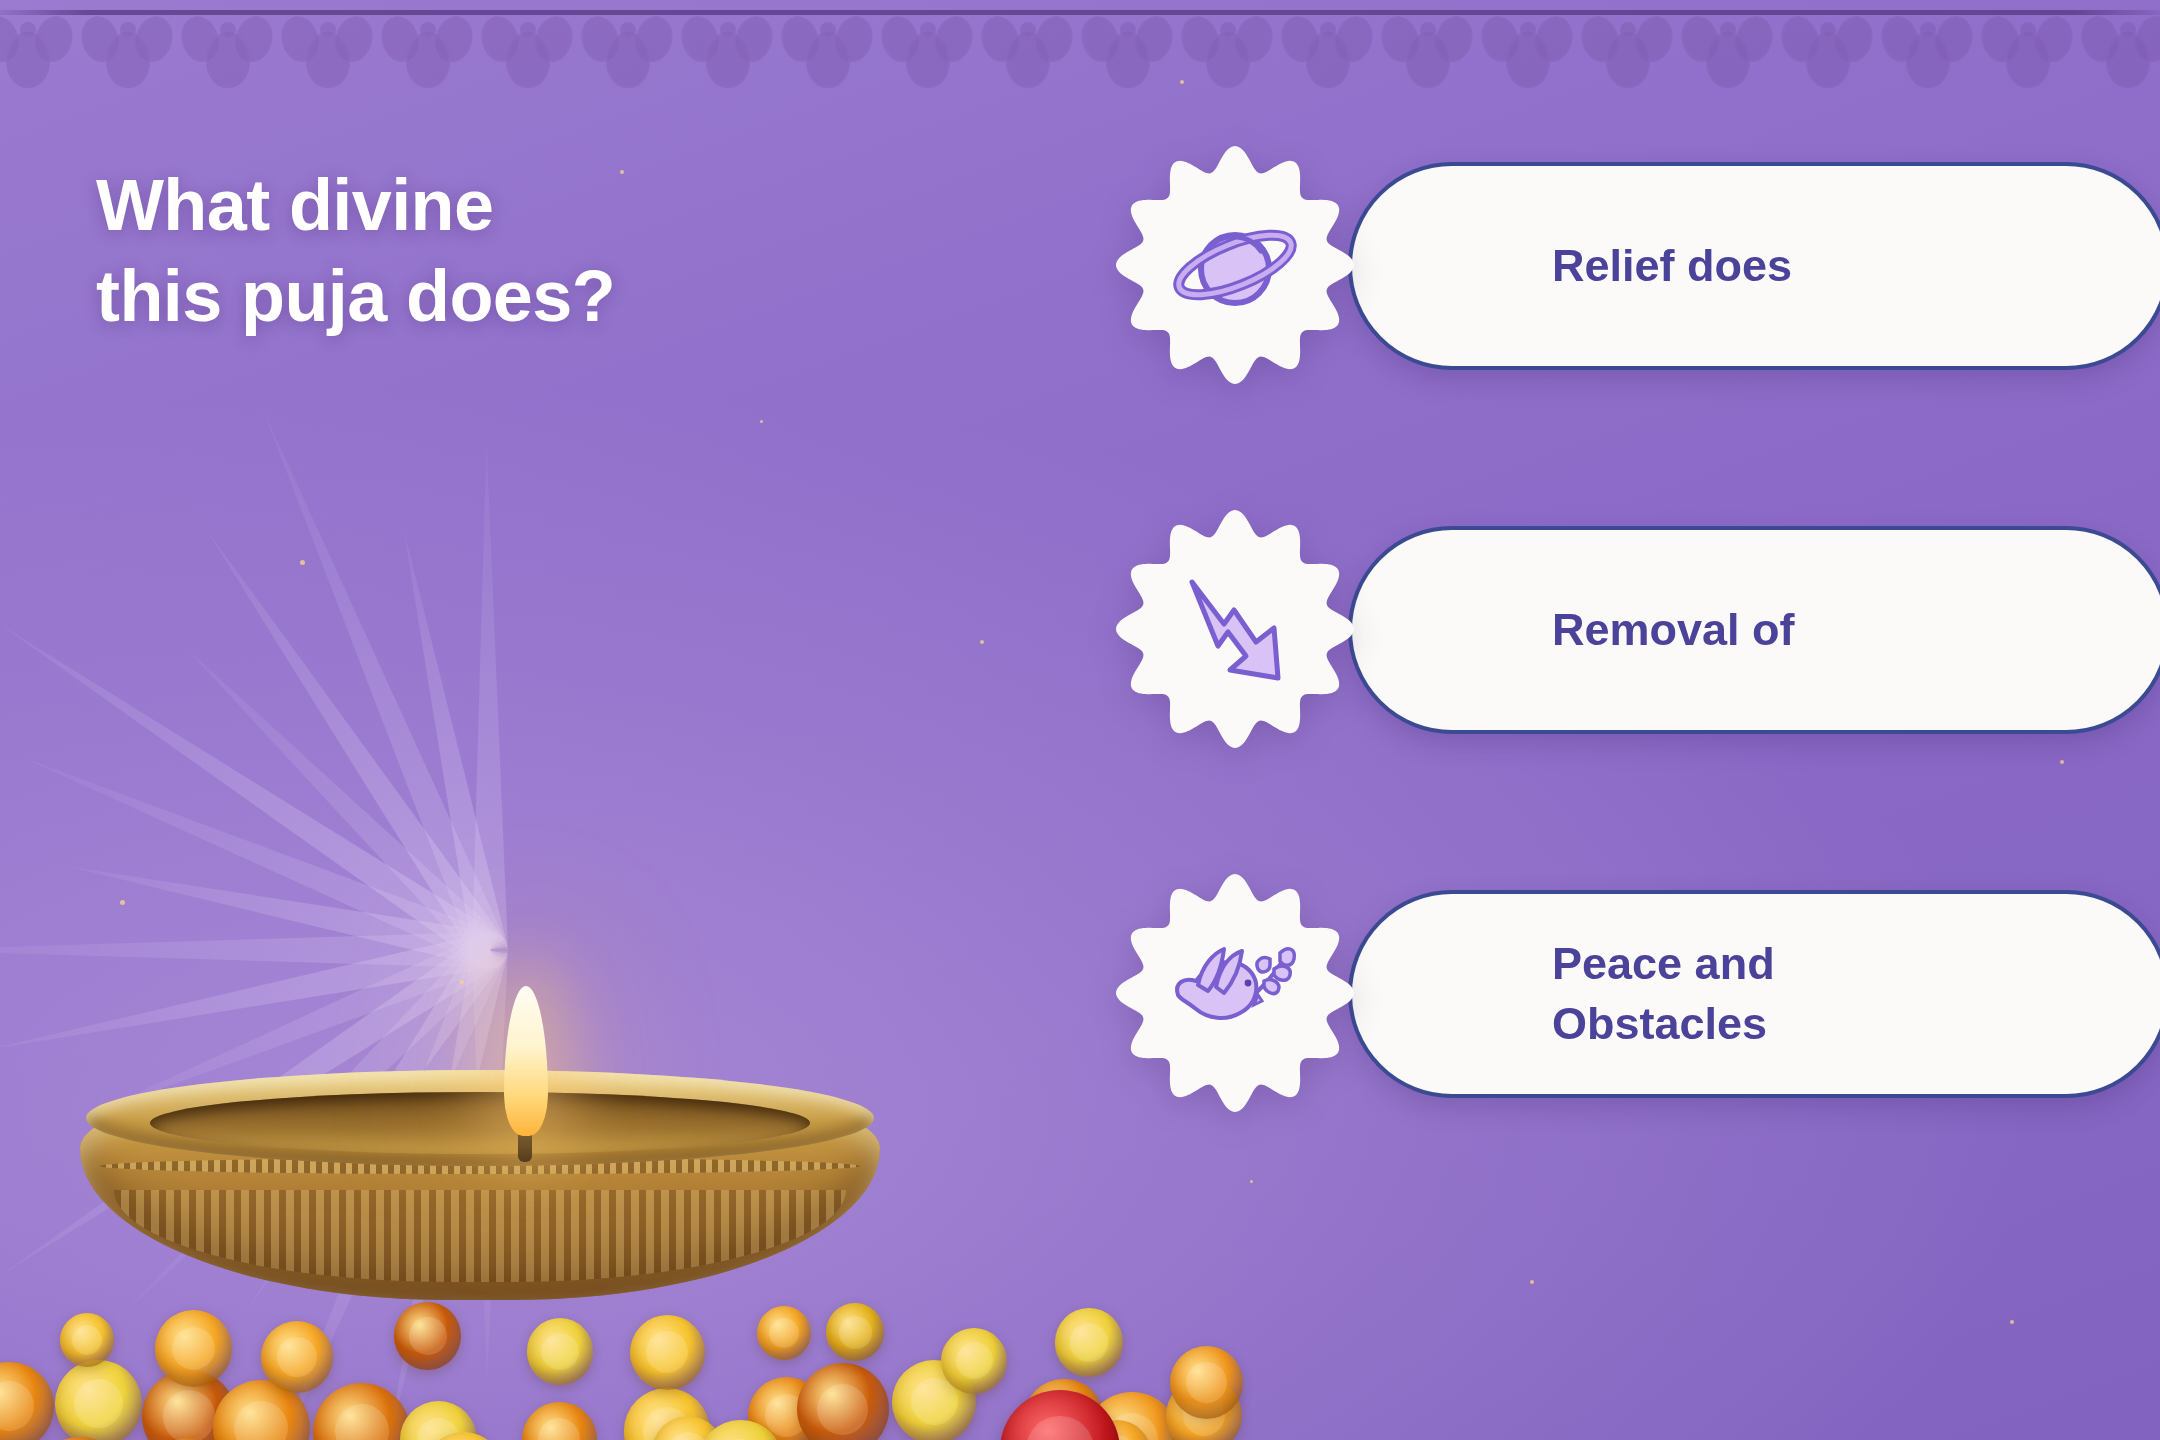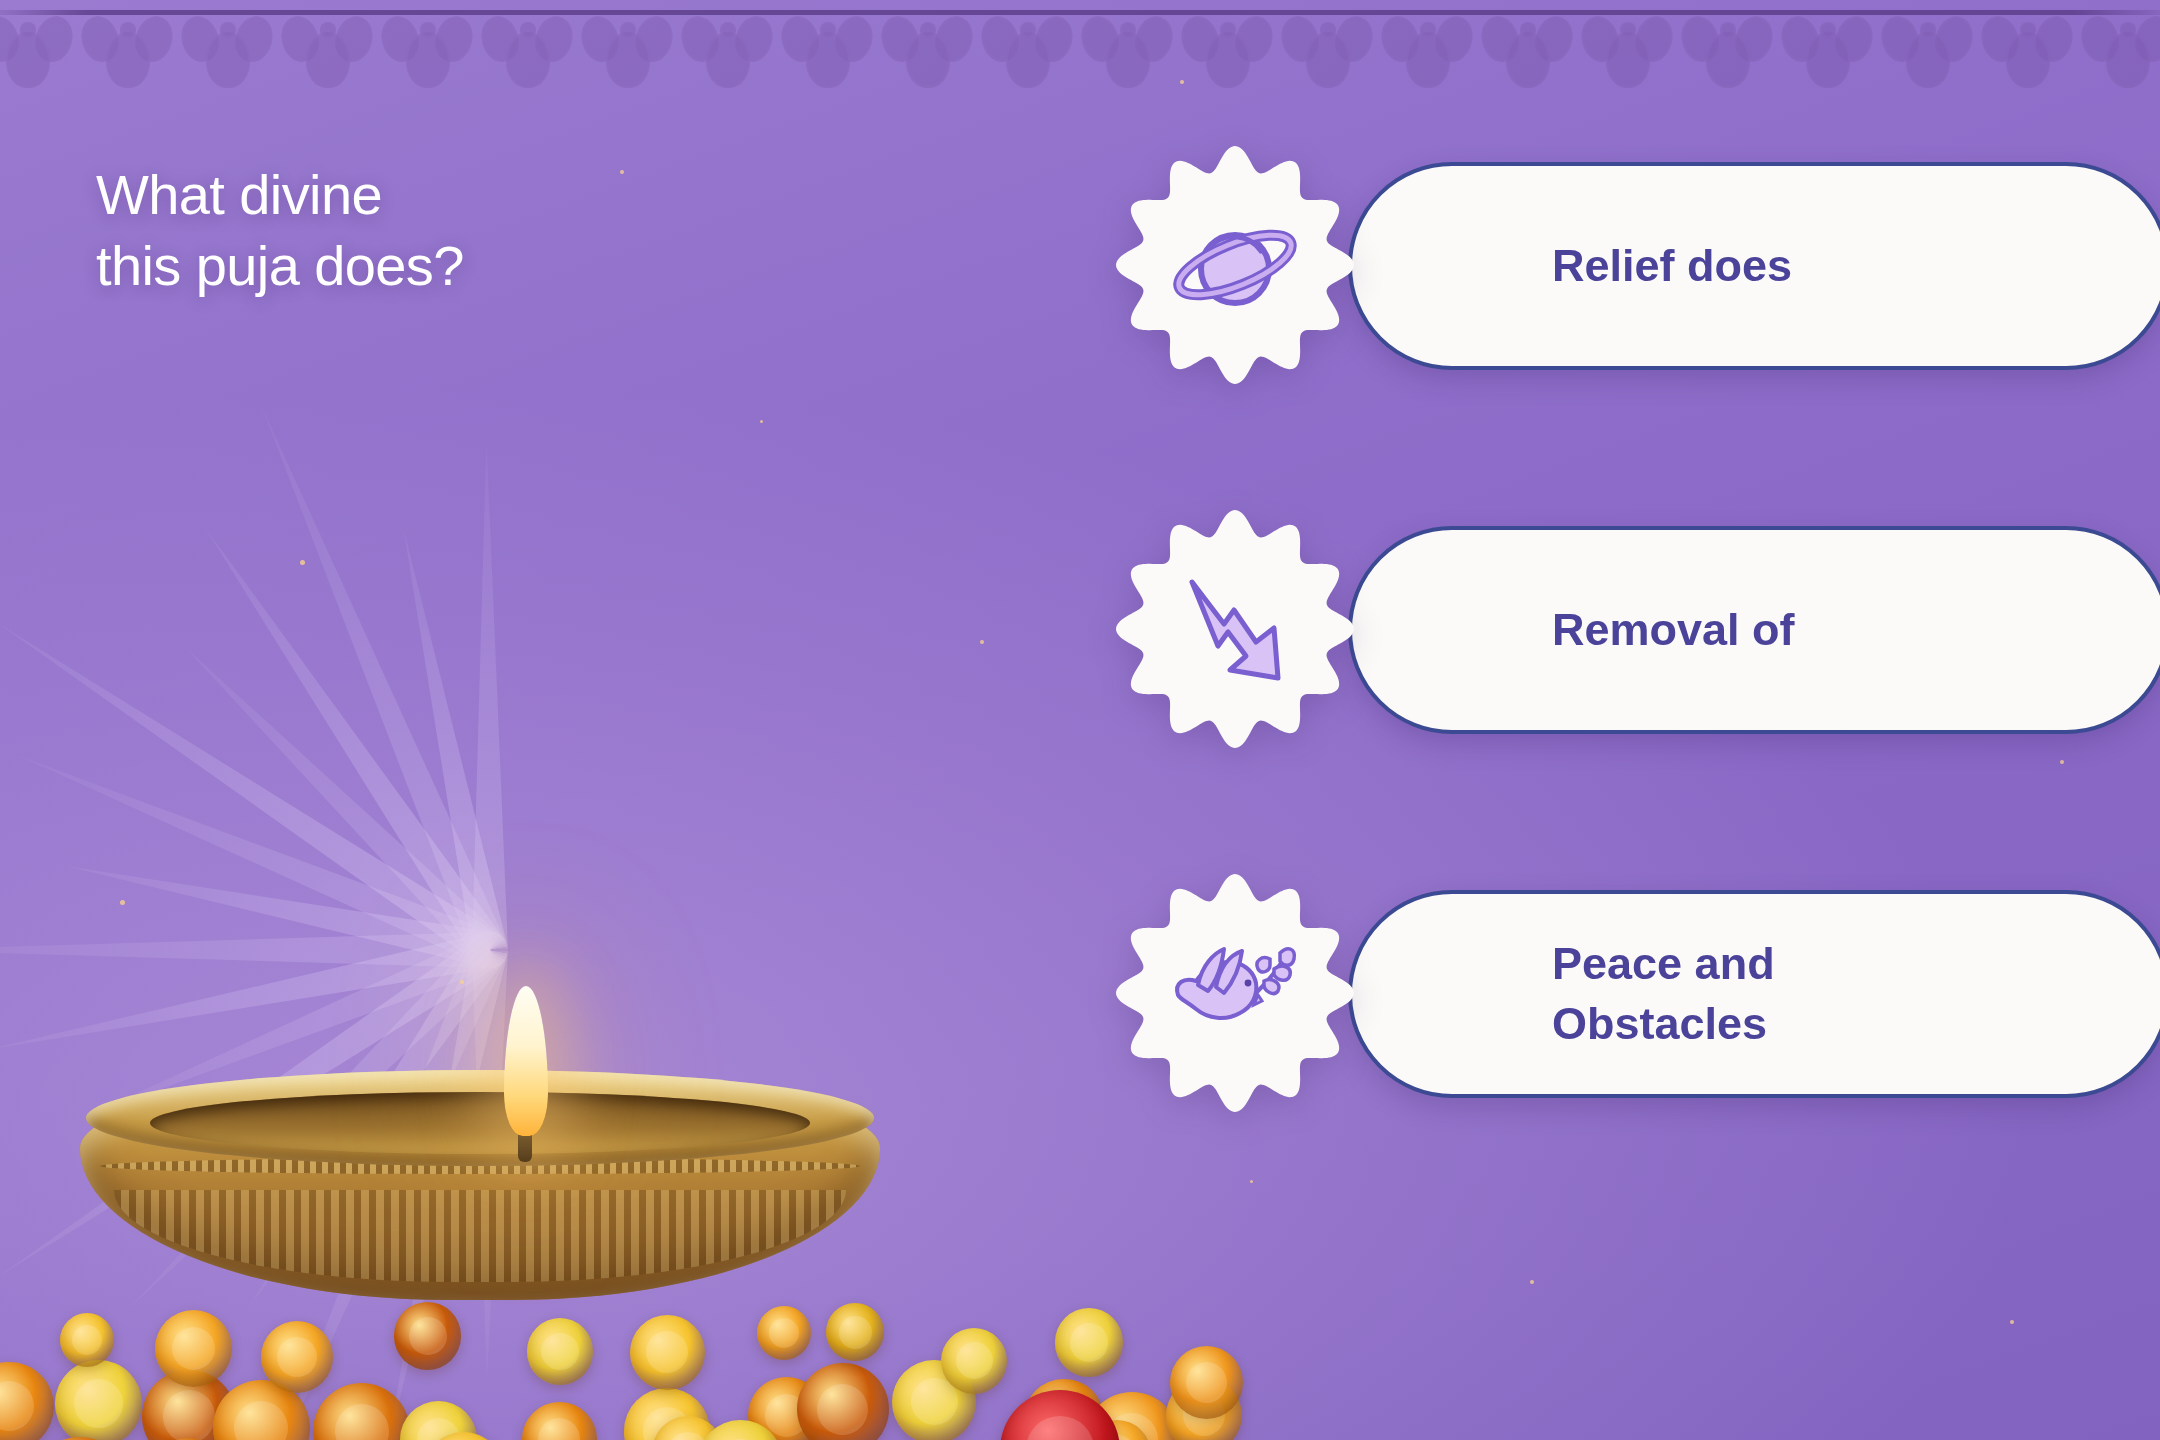--- a/index.html
+++ b/index.html
@@ -61,21 +61,21 @@
   .wick{position:absolute;left:438px;bottom:188px;width:14px;height:40px;border-radius:6px;
     background:linear-gradient(to top,#2a1a08,#3d2a10);}
 
   
   .flowers{position:absolute;left:-40px;bottom:-70px;width:1300px;height:280px;}
   .fl{position:absolute;border-radius:50%;}
   .fl::after{content:"";position:absolute;inset:22%;border-radius:50%;background:rgba(255,255,255,.16);}
 
   
   .headline{position:absolute;left:96px;top:160px;width:820px;color:#fff;
-    font-size:56px;font-weight:400;line-height:1.26;letter-spacing:-.6px;
+    font-size:72px;font-weight:700;line-height:1.26;letter-spacing:-.6px;
     text-shadow:0 3px 16px rgba(60,30,100,.30);}
 
   
   .cards{position:absolute;left:1090px;top:140px;width:1020px;}
   .card{position:relative;height:250px;margin-bottom:114px;}
   .pill{position:absolute;left:258px;top:22px;right:-60px;height:208px;
     background:#fbfaf8;border-radius:104px;
     border:4px solid #3b4a92;
     box-shadow:0 10px 26px rgba(60,30,100,.22);}
   .pill-txt{position:absolute;left:200px;top:50%;transform:translateY(-50%);

